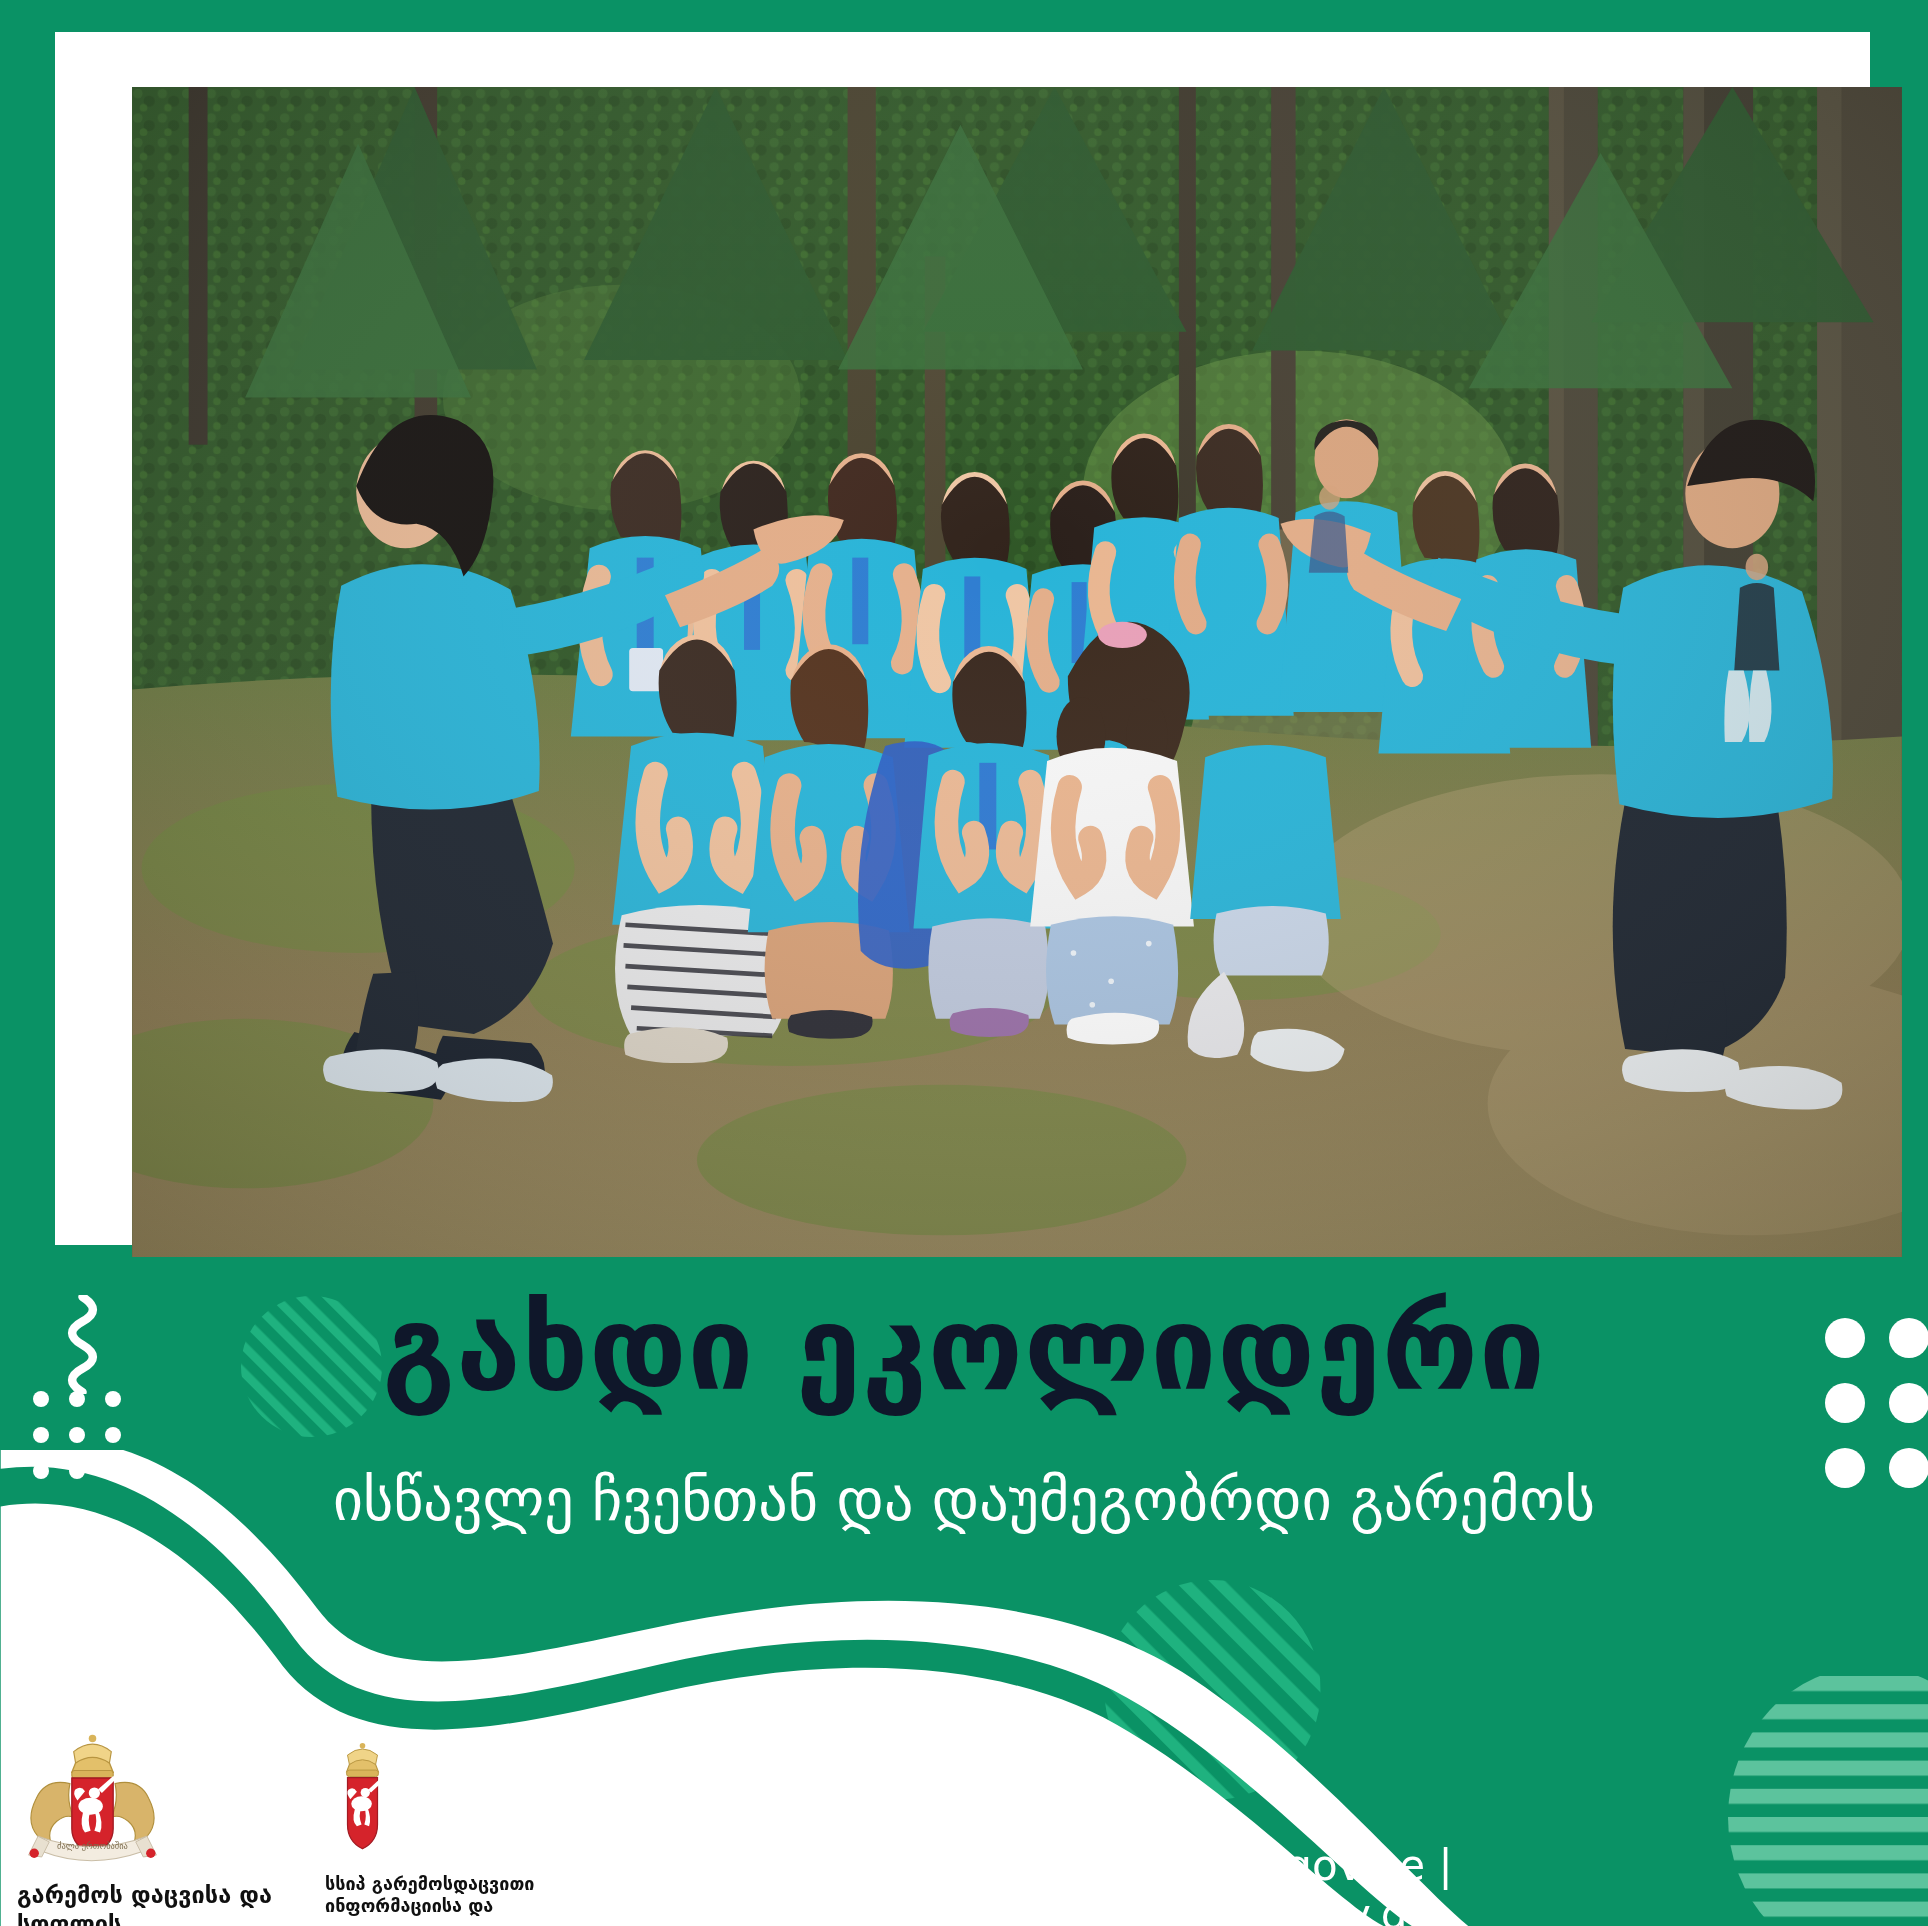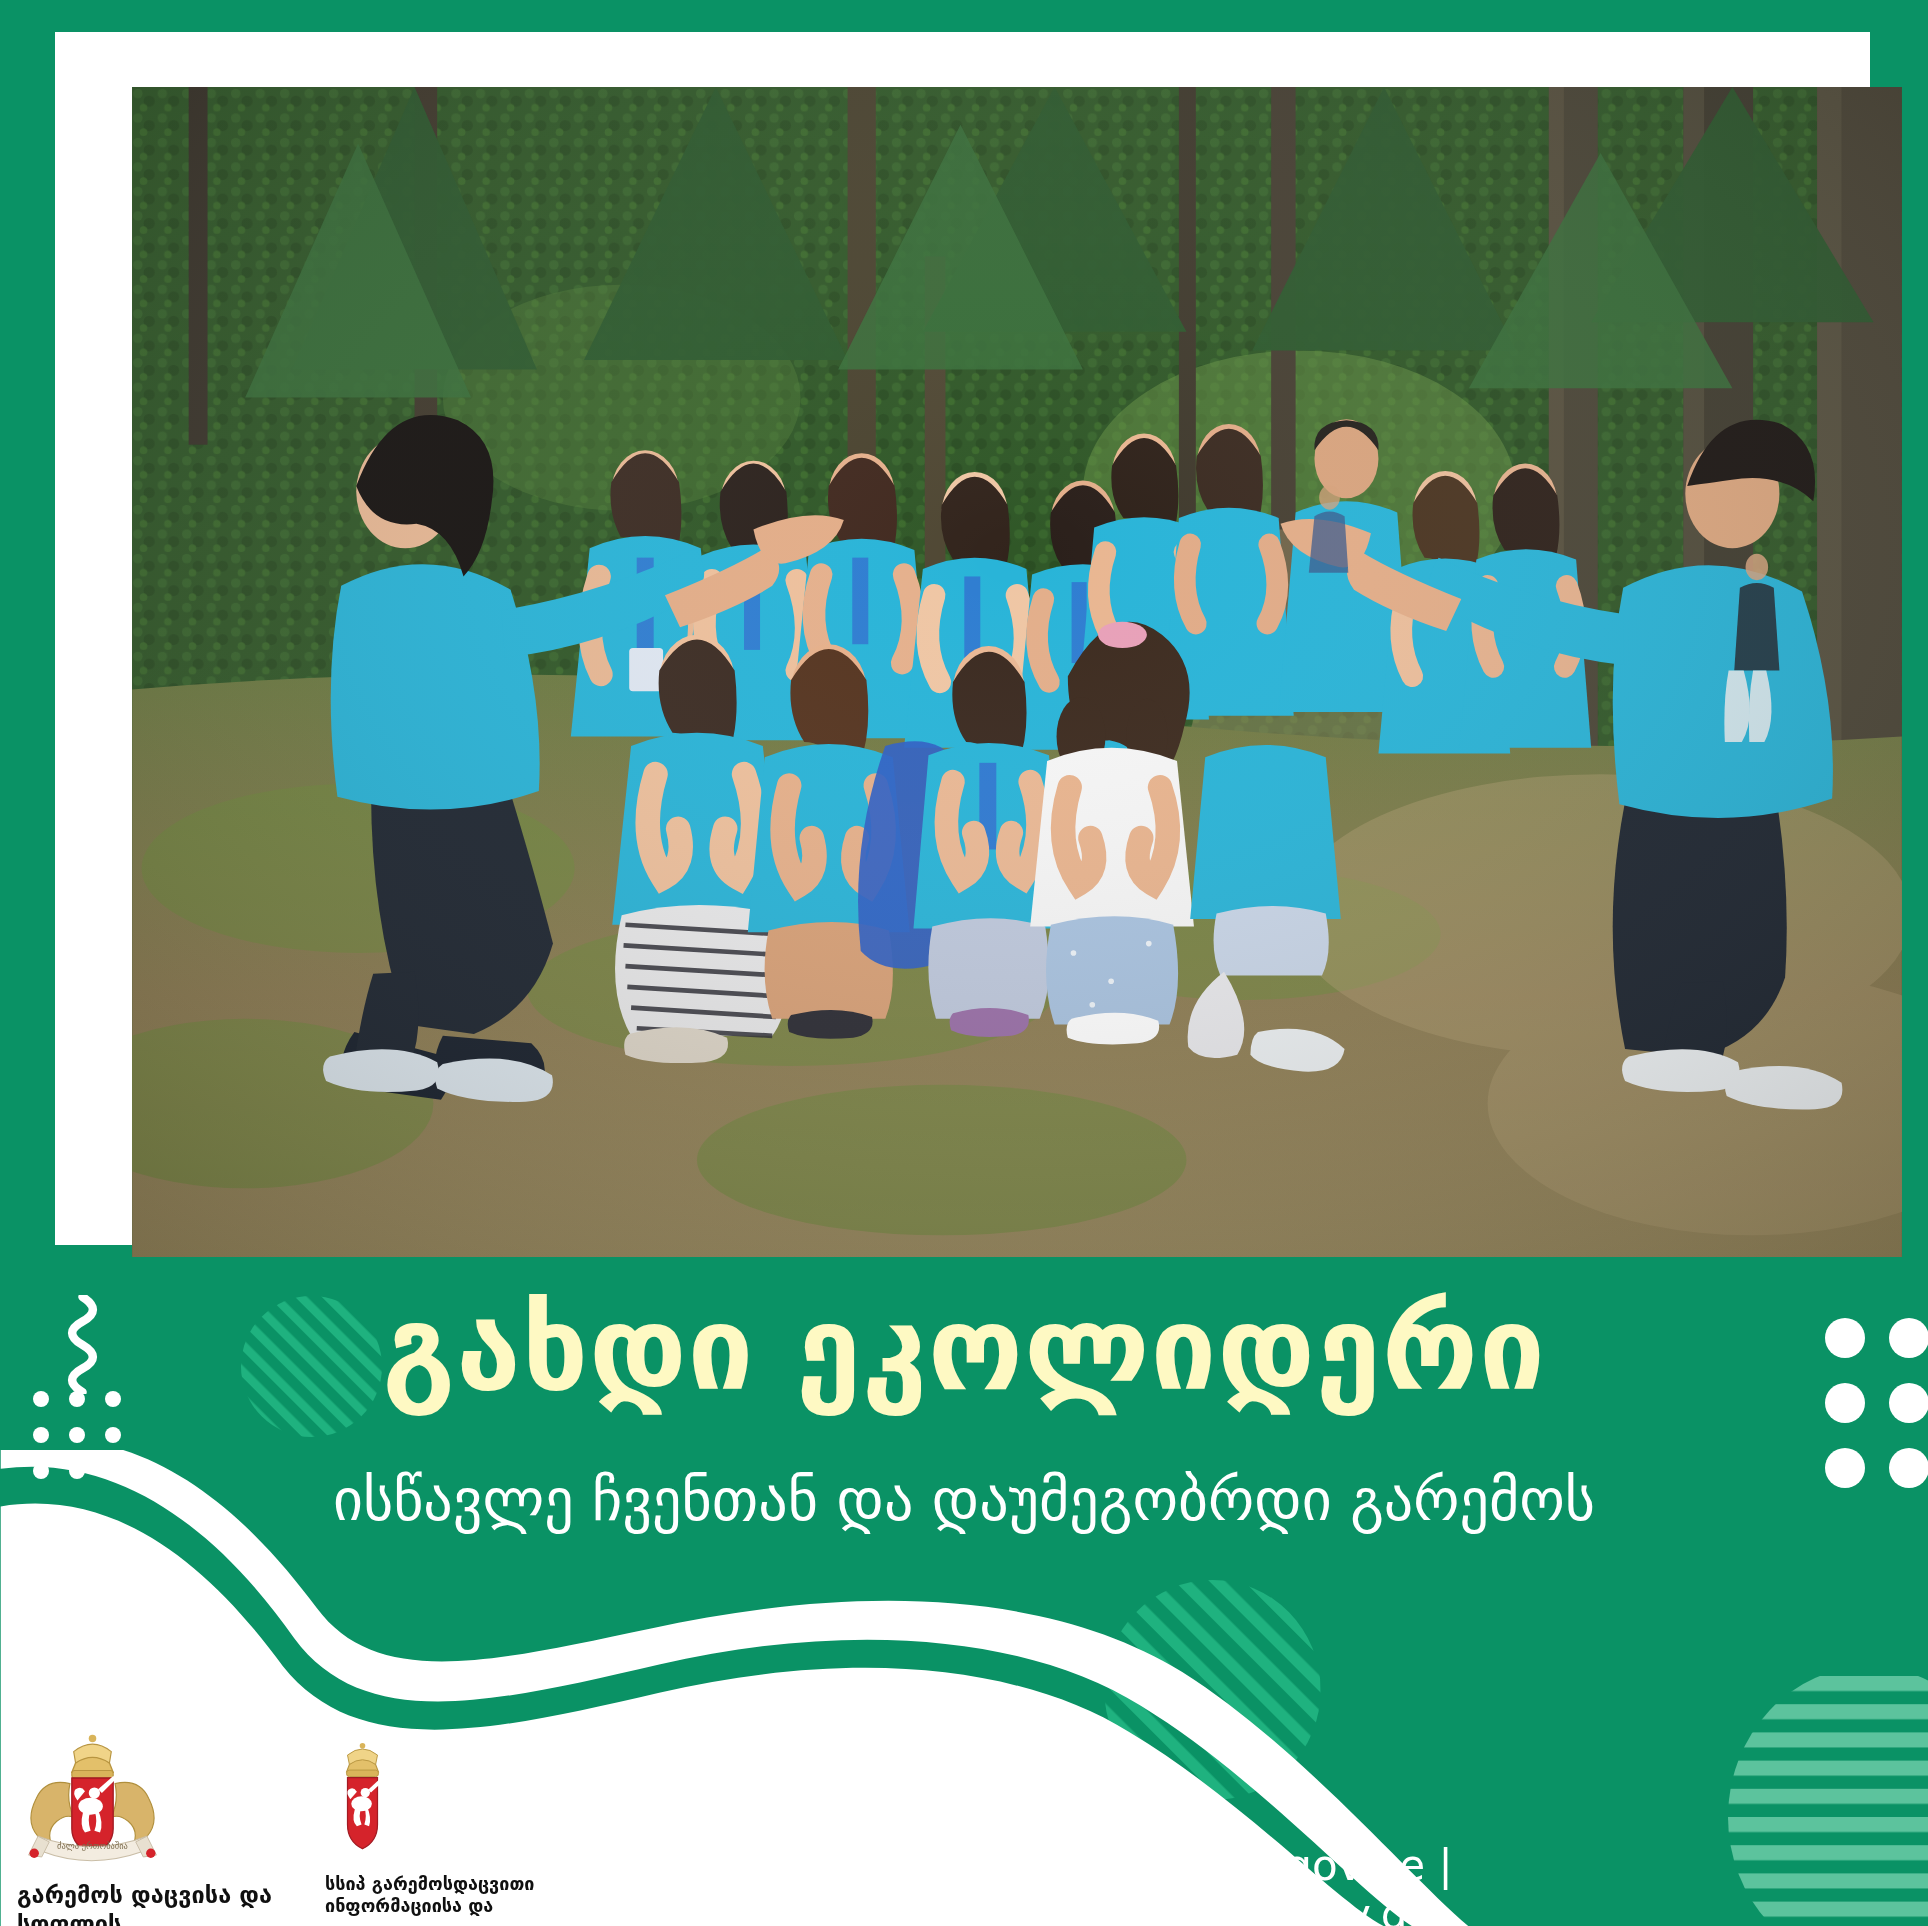--- a/index.html
+++ b/index.html
@@ -21,21 +21,21 @@
   .squiggle{position:absolute;left:58px;top:1295px;width:49px;height:99px;}
 
   .circ-stripe-1{position:absolute;left:241px;top:1296px;width:141px;height:141px;}
   .circ-stripe-2{position:absolute;left:1104px;top:1580px;width:217px;height:221px;}
   .circ-stripe-3{position:absolute;left:1728px;top:1676px;width:282px;height:282px;}
 
   .bigdots{position:absolute;left:1825px;top:1318px;width:104px;height:169px;}
   .bigdots i{position:absolute;width:40px;height:40px;border-radius:50%;background:#ffffff;}
 
   
-  .headline{position:absolute;left:0;top:1288px;width:1928px;text-align:center;color:#fef9c3;
+  .headline{position:absolute;left:0;top:1288px;width:1928px;text-align:center;color:#0f172a;
             font-size:117px;font-weight:700;letter-spacing:0.9px;line-height:1.05;
             font-family:"DejaVu Sans","Liberation Sans",sans-serif;}
   .subhead{position:absolute;left:0;top:1469px;width:1928px;text-align:center;color:#ffffff;
            font-size:58px;font-weight:400;line-height:1.1;
            font-family:"DejaVu Sans","Liberation Sans",sans-serif;}
 
   
   .logo-block{position:absolute;}
   .logo-1{left:17px;top:1731px;width:377px;}
   .logo-2{left:325px;top:1740px;width:311px;}

